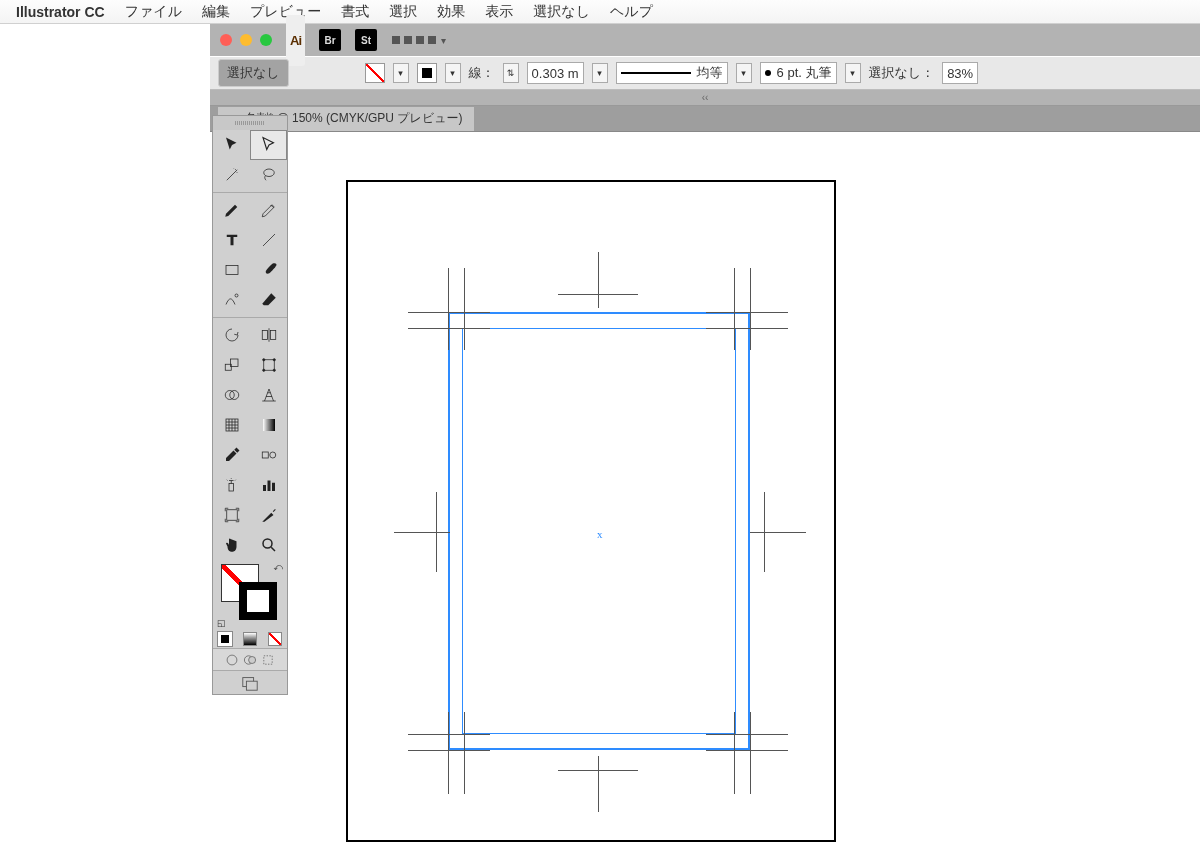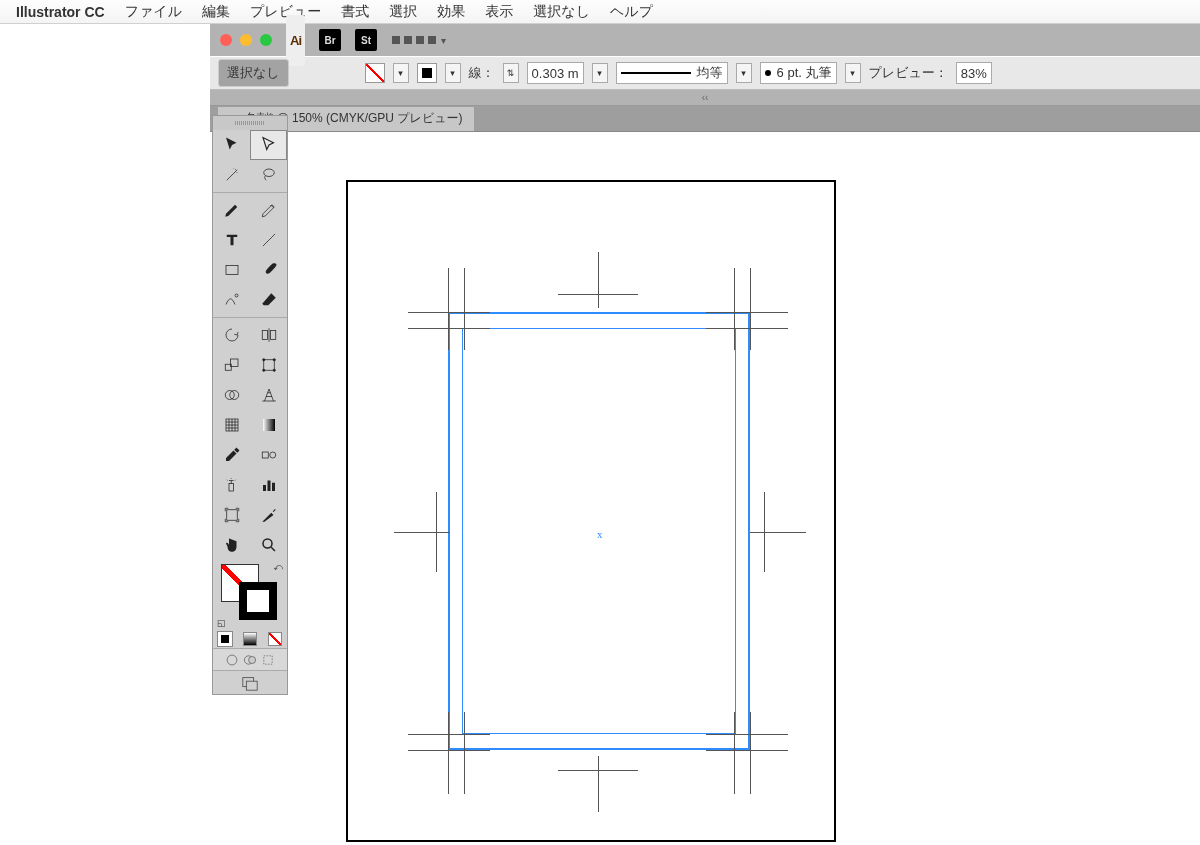--- a/index.html
+++ b/index.html
@@ -145,21 +145,21 @@
     <span class="field" style="gap:6px" data-name="stroke-profile-field">
         <span class="line-sample" data-name="line-sample-icon"></span>
         <span data-name="uniform-label">均等</span>
       </span>
     <span class="dd" data-name="stroke-profile-dropdown">▾</span>
     <span class="field" style="gap:6px" data-name="brush-field">
         <span class="brush-dot" data-name="brush-dot-icon"></span>
         <span data-name="brush-label">6 pt. 丸筆</span>
       </span>
     <span class="dd" data-name="brush-dropdown">▾</span>
-    <span data-name="opacity-label">プレビュー：</span>
+    <span data-name="opacity-label">選択なし：</span>
     <span class="field" data-name="opacity-field">83%</span>
   </div>
 </div>
 
 <div class="panel-collapse" data-name="panel-collapse-button">‹‹</div>
 
 <div class="tabbar" data-name="document-tab-bar">
   <div class="tab" data-name="document-tab">
     <span class="close" data-name="close-tab-icon">×</span>
     <span data-name="tab-title">名刺* @ 150% (CMYK/GPU プレビュー)</span>

